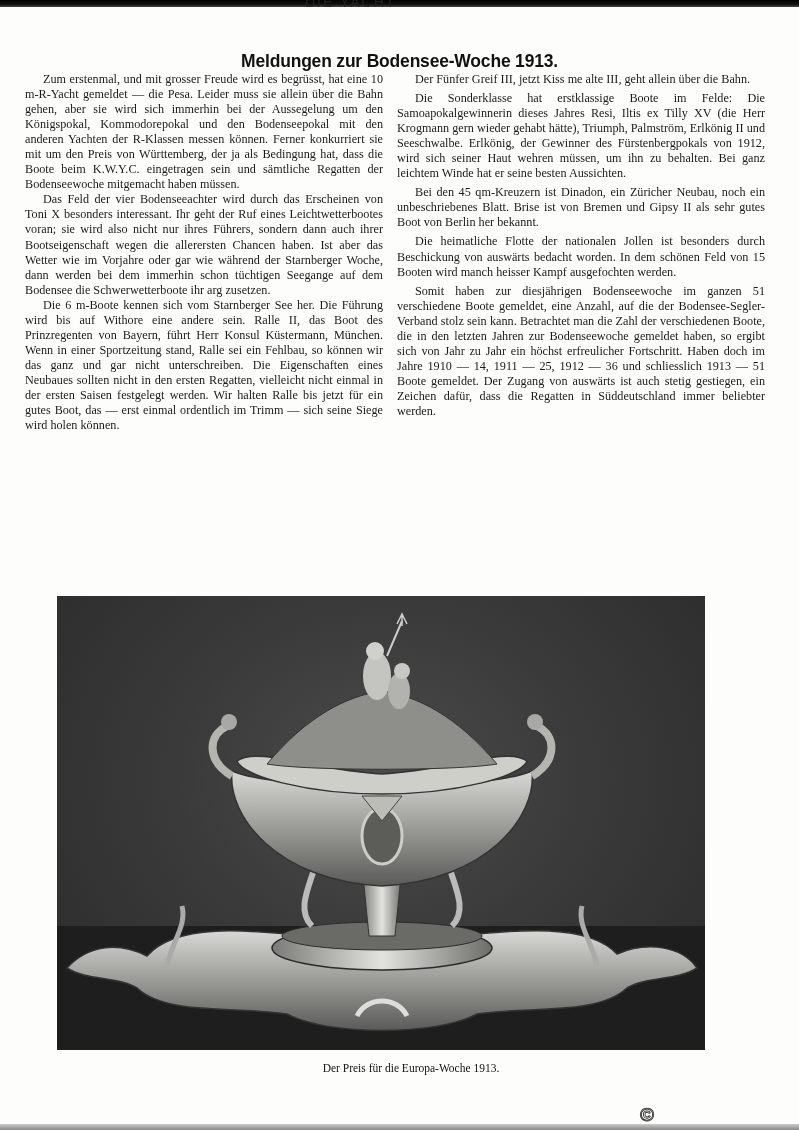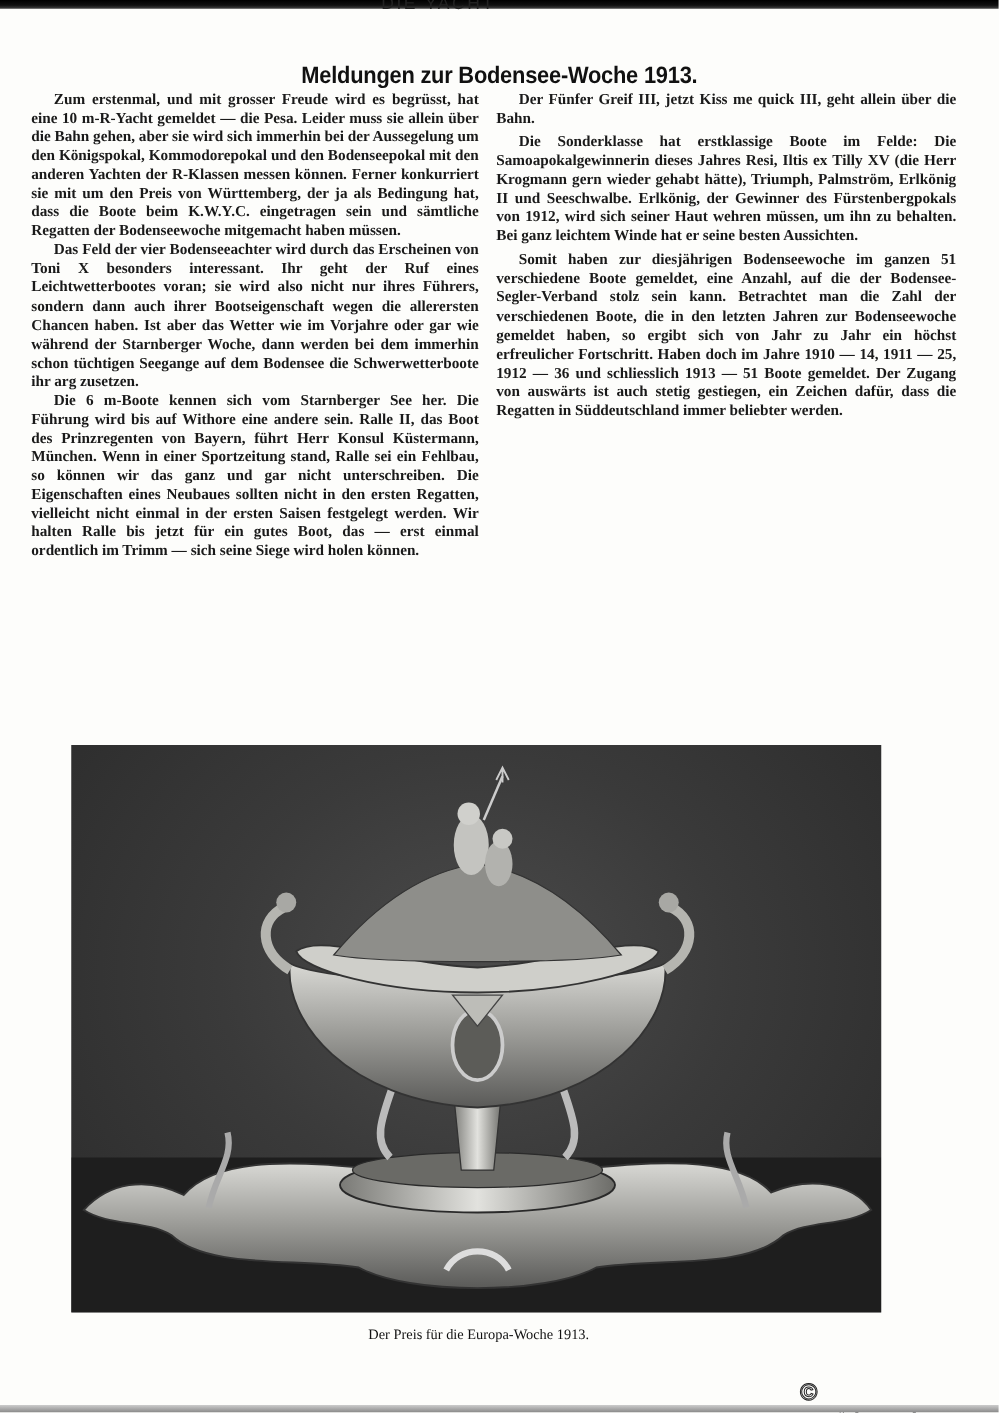--- a/index.html
+++ b/index.html
@@ -25,36 +25,36 @@
     font-family:"Liberation Sans", sans-serif;
   }
   .headline {
     position:absolute; left:0; top:37px; width:799px; text-align:center;
     font-family:"Liberation Sans", sans-serif; font-weight:bold;
     font-size:19px; letter-spacing:-0.2px; transform:scaleX(0.92);
     color:#111;
   }
   .column {
     position:absolute; top:72px; font-size:12.2px; line-height:15.05px;
-    text-align:justify; hyphens:manual;font-weight:bold;
+    text-align:justify; hyphens:manual;
   }
   .col-left { left:25px; width:358px; }
   .col-right { left:397px; width:368px; }
   .column p { margin:0; text-indent:18px; }
   .col-right p { margin-bottom:4px; }
   .photo-frame {
     position:absolute; left:57px; top:596px; width:648px; height:454px;
     background:
       radial-gradient(ellipse at 50% 40%, #4b4b4b 0%, #3a3a3a 45%, #2a2a2a 100%);
     overflow:hidden;
   }
   .photo-frame svg { position:absolute; left:0; top:0; }
   .caption {
     position:absolute; left:0; top:1062px; width:766px; text-align:center;
-    font-size:11.5px; color:#111;
+    font-size:11.5px; color:#111;padding-left:28px;
   }
   .watermark {
     position:absolute; left:640px; top:1104px; font-size:19px; font-weight:bold;
     font-family:"Liberation Sans", sans-serif; color:#fff;
     -webkit-text-stroke:0.8px #222; letter-spacing:-0.3px;
   }
   .bottom-shadow {
     position:absolute; left:0; top:1124px; width:799px; height:6px;
     background:linear-gradient(#ccc, #888);
   }
@@ -70,22 +70,24 @@
 
 <h1 class="headline">Meldungen zur Bodensee-Woche 1913.</h1>
 
 <div class="column col-left">
   <p>Zum erstenmal, und mit grosser Freude wird es begrüsst, hat eine 10 m-R-Yacht gemeldet — die Pesa. Leider muss sie allein über die Bahn gehen, aber sie wird sich immerhin bei der Aussegelung um den Königspokal, Kommodorepokal und den Bodenseepokal mit den anderen Yachten der R-Klassen messen können. Ferner konkurriert sie mit um den Preis von Württemberg, der ja als Bedingung hat, dass die Boote beim K.W.Y.C. eingetragen sein und sämtliche Regatten der Bodenseewoche mitgemacht haben müssen.</p>
   <p>Das Feld der vier Bodenseeachter wird durch das Erscheinen von Toni X besonders interessant. Ihr geht der Ruf eines Leichtwetterbootes voran; sie wird also nicht nur ihres Führers, sondern dann auch ihrer Bootseigenschaft wegen die allerersten Chancen haben. Ist aber das Wetter wie im Vorjahre oder gar wie während der Starnberger Woche, dann werden bei dem immerhin schon tüchtigen Seegange auf dem Bodensee die Schwerwetterboote ihr arg zusetzen.</p>
   <p>Die 6 m-Boote kennen sich vom Starnberger See her. Die Führung wird bis auf Withore eine andere sein. Ralle II, das Boot des Prinzregenten von Bayern, führt Herr Konsul Küstermann, München. Wenn in einer Sportzeitung stand, Ralle sei ein Fehlbau, so können wir das ganz und gar nicht unterschreiben. Die Eigenschaften eines Neubaues sollten nicht in den ersten Regatten, vielleicht nicht einmal in der ersten Saisen festgelegt werden. Wir halten Ralle bis jetzt für ein gutes Boot, das — erst einmal ordentlich im Trimm — sich seine Siege wird holen können.</p>
 </div>
 
 <div class="column col-right">
-  <p>Der Fünfer Greif III, jetzt Kiss me quick III, geht allein über die Bahn.</p>
+  <p>Der Fünfer Greif III, jetzt Kiss me alte III, geht allein über die Bahn.</p>
   <p>Die Sonderklasse hat erstklassige Boote im Felde: Die Samoapokalgewinnerin dieses Jahres Resi, Iltis ex Tilly XV (die Herr Krogmann gern wieder gehabt hätte), Triumph, Palmström, Erlkönig II und Seeschwalbe. Erlkönig, der Gewinner des Fürstenbergpokals von 1912, wird sich seiner Haut wehren müssen, um ihn zu behalten. Bei ganz leichtem Winde hat er seine besten Aussichten.</p>
+  <p>Bei den 45 qm-Kreuzern ist Dinadon, ein Züricher Neubau, noch ein unbeschriebenes Blatt. Brise ist von Bremen und Gipsy II als sehr gutes Boot von Berlin her bekannt.</p>
+  <p>Die heimatliche Flotte der nationalen Jollen ist besonders durch Beschickung von auswärts bedacht worden. In dem schönen Feld von 15 Booten wird manch heisser Kampf ausgefochten werden.</p>
   <p>Somit haben zur diesjährigen Bodenseewoche im ganzen 51 verschiedene Boote gemeldet, eine Anzahl, auf die der Bodensee-Segler-Verband stolz sein kann. Betrachtet man die Zahl der verschiedenen Boote, die in den letzten Jahren zur Bodenseewoche gemeldet haben, so ergibt sich von Jahr zu Jahr ein höchst erfreulicher Fortschritt. Haben doch im Jahre 1910 — 14, 1911 — 25, 1912 — 36 und schliesslich 1913 — 51 Boote gemeldet. Der Zugang von auswärts ist auch stetig gestiegen, ein Zeichen dafür, dass die Regatten in Süddeutschland immer beliebter werden.</p>
 </div>
 
 <div class="photo-frame" title="Ornate silver trophy tureen with cherub figures and trident on a rocaille base">
   <svg width="648" height="454" viewBox="0 0 648 454">
     <defs>
       <linearGradient id="silver" x1="0" y1="0" x2="0" y2="1">
         <stop offset="0" stop-color="#d8d8d4"></stop>
         <stop offset="0.5" stop-color="#9a9a96"></stop>
         <stop offset="1" stop-color="#5a5a58"></stop>

